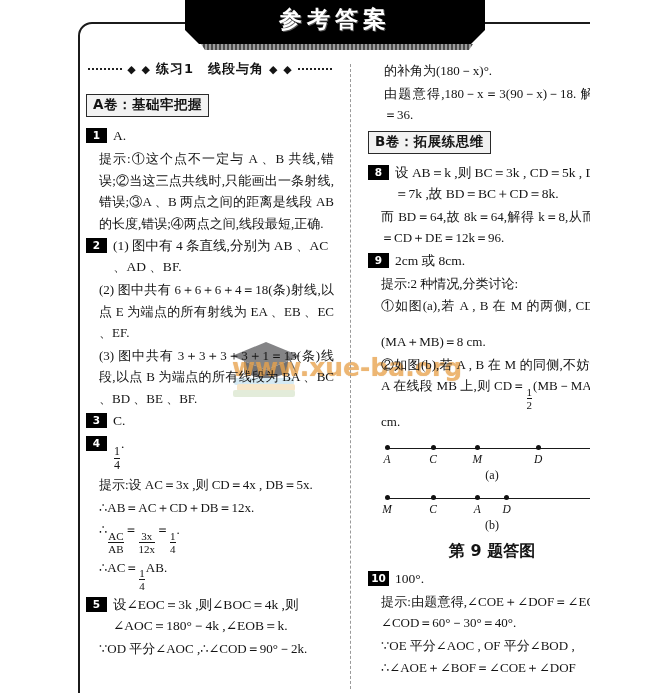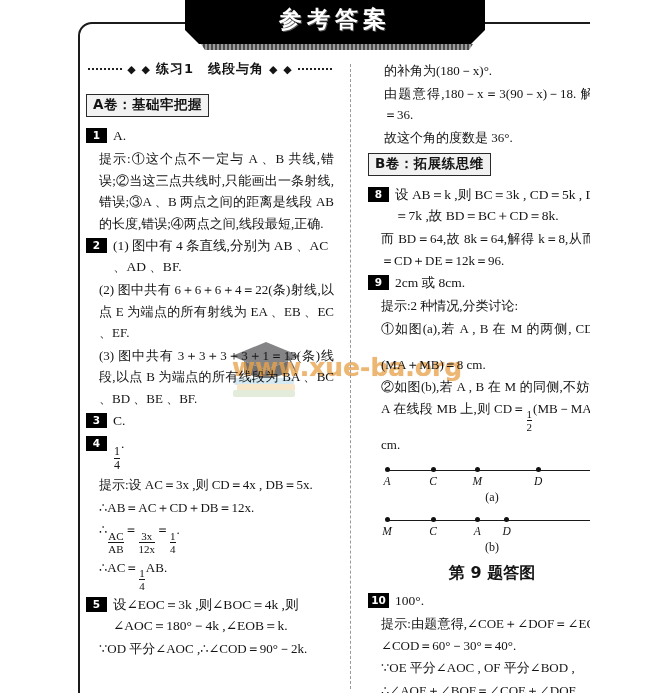--- a/index.html
+++ b/index.html
@@ -250,21 +250,21 @@
         <span class="num">1</span>
         <span class="ans">A.</span>
       </div>
       <div class="body">提示:①这个点不一定与 A 、B 共线,错误;②当这三点共线时,只能画出一条射线,错误;③A 、B 两点之间的距离是线段 AB 的长度,错误;④两点之间,线段最短,正确.</div>
 
       
       <div class="item">
         <span class="num">2</span>
         <span class="ans">(1) 图中有 4 条直线,分别为 AB 、AC 、AD 、BF.</span>
       </div>
-      <div class="body">(2) 图中共有 6＋6＋6＋4＝22(条)射线,以点 E 为端点的所有射线为 EA 、EB 、EC 、EF.</div>
+      <div class="body">(2) 图中共有 6＋6＋6＋4＝18(条)射线,以点 E 为端点的所有射线为 EA 、EB 、EC 、EF.</div>
       <div class="body">(3) 图中共有 3＋3＋3＋3＋1＝13(条)线段,以点 B 为端点的所有线段为 BA 、BC 、BD 、BE 、BF.</div>
 
       
       <div class="item">
         <span class="num">3</span>
         <span class="ans">C.</span>
       </div>
 
       
       <div class="item">
@@ -302,21 +302,20 @@
         <span class="num">5</span>
         <span class="ans">设∠EOC＝3k ,则∠BOC＝4k ,则∠AOC＝180°－4k ,∠EOB＝k.</span>
       </div>
       <div class="body">∵OD 平分∠AOC ,∴∠COD＝90°－2k.</div>
     </div>
 
     <div class="col col-right">
 
       <div class="body noind">的补角为(180－x)°.</div>
       <div class="body noind">由题意得,180－x＝3(90－x)－18. 解得x＝36.</div>
-      <div class="body noind">故这个角的度数是 36°.</div>
 
       <div class="volbar">B卷：拓展练思维</div>
 
       
       <div class="item">
         <span class="num">8</span>
         <span class="ans">设 AB＝k ,则 BC＝3k , CD＝5k , DE＝7k ,故 BD＝BC＋CD＝8k.</span>
       </div>
       <div class="body">而 BD＝64,故 8k＝64,解得 k＝8,从而 CE＝CD＋DE＝12k＝96.</div>
 

